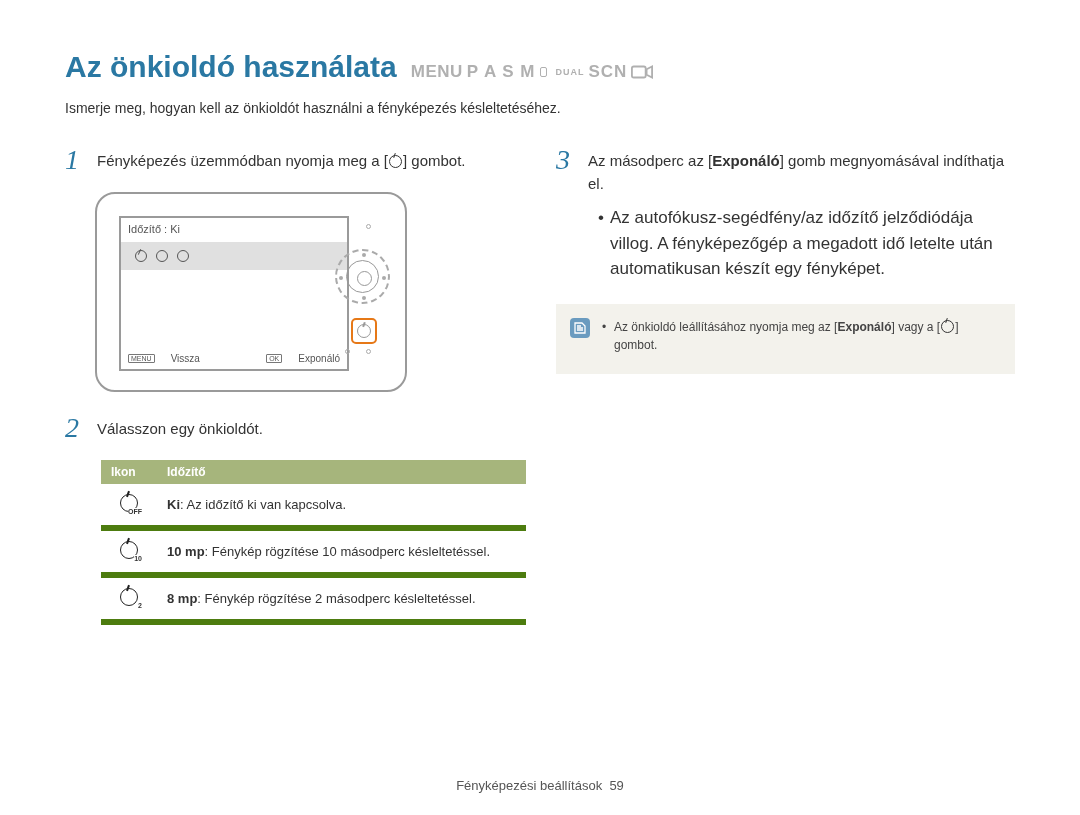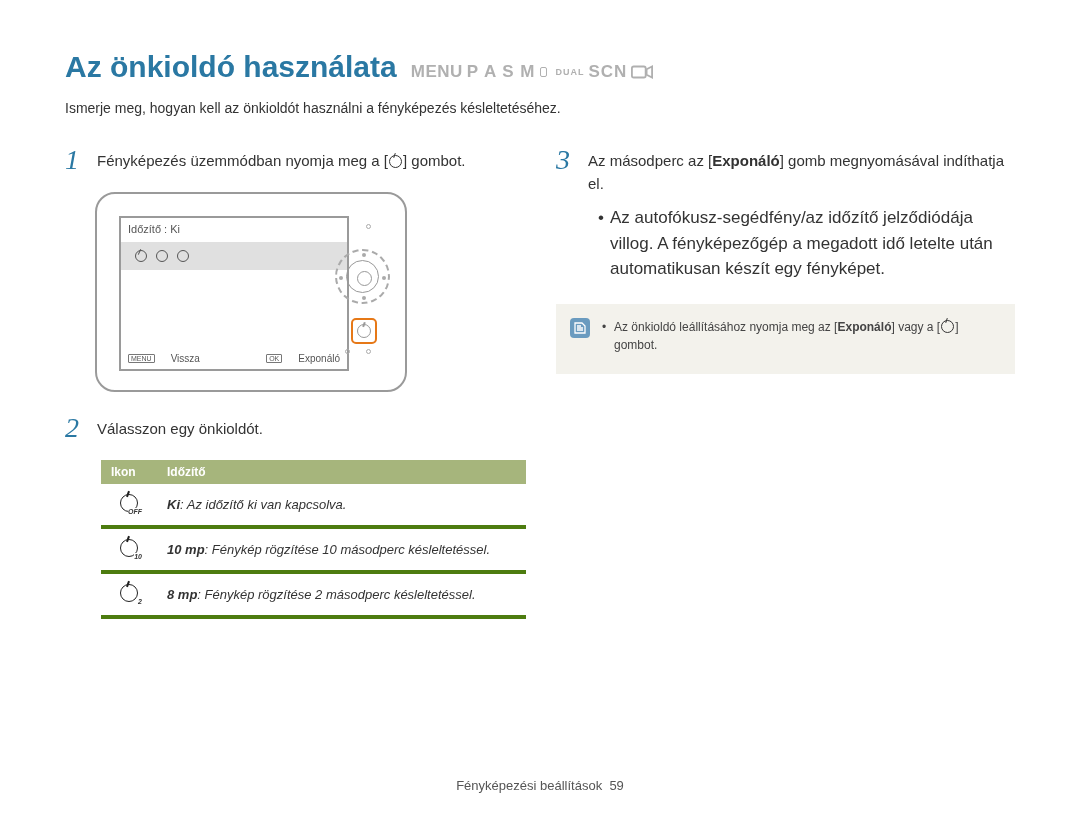--- a/index.html
+++ b/index.html
@@ -69,21 +69,21 @@
   .icon-timer {
     display:inline-block; width:13px; height:13px; border:1.4px solid #333; border-radius:50%;
     position:relative; vertical-align:-2px; margin:0 1px;
   }
   .icon-timer::after{content:"";position:absolute;left:4px;top:-3px;width:1.4px;height:5px;background:#333;transform:rotate(20deg);}
   table.options {
     width: 425px; border-collapse: collapse; font-size: 13px; margin-left: 36px;
   }
   table.options th { background: #a6b57c; color: #fff; text-align: left; padding: 5px 10px; font-weight: bold; font-size:12px;}
   table.options th:first-child { width: 56px; }
-  table.options td { padding: 10px 10px; border-bottom: 4px solid #4d7c0f; color:#333;font-style:italic;}
+  table.options td { padding: 10px 10px; border-bottom: 6px solid #4d7c0f; color:#333;}
   table.options td.ic { text-align:center;}
   .tbl-icon{display:inline-block;width:18px;height:18px;border:1.8px solid #222;border-radius:50%;position:relative;}
   .tbl-icon::before{content:"";position:absolute;left:6px;top:-4px;width:2px;height:6px;background:#222;transform:rotate(20deg);}
   .tbl-icon .sub{position:absolute;right:-5px;bottom:-4px;font-size:7px;font-weight:bold;font-family:Arial;background:#fff;}
   .bullets { margin-left: 10px; }
   .bullets li { font-size: 17px; list-style: none; position:relative; padding-left:12px; line-height:1.5;}
   .bullets li::before{content:"•"; position:absolute; left:0; top:0;}
   .note-box {
     display: flex; gap: 12px; background: #f3f2ec; padding: 14px 14px; margin-top: 22px;
     font-size: 12px; color: #444;

